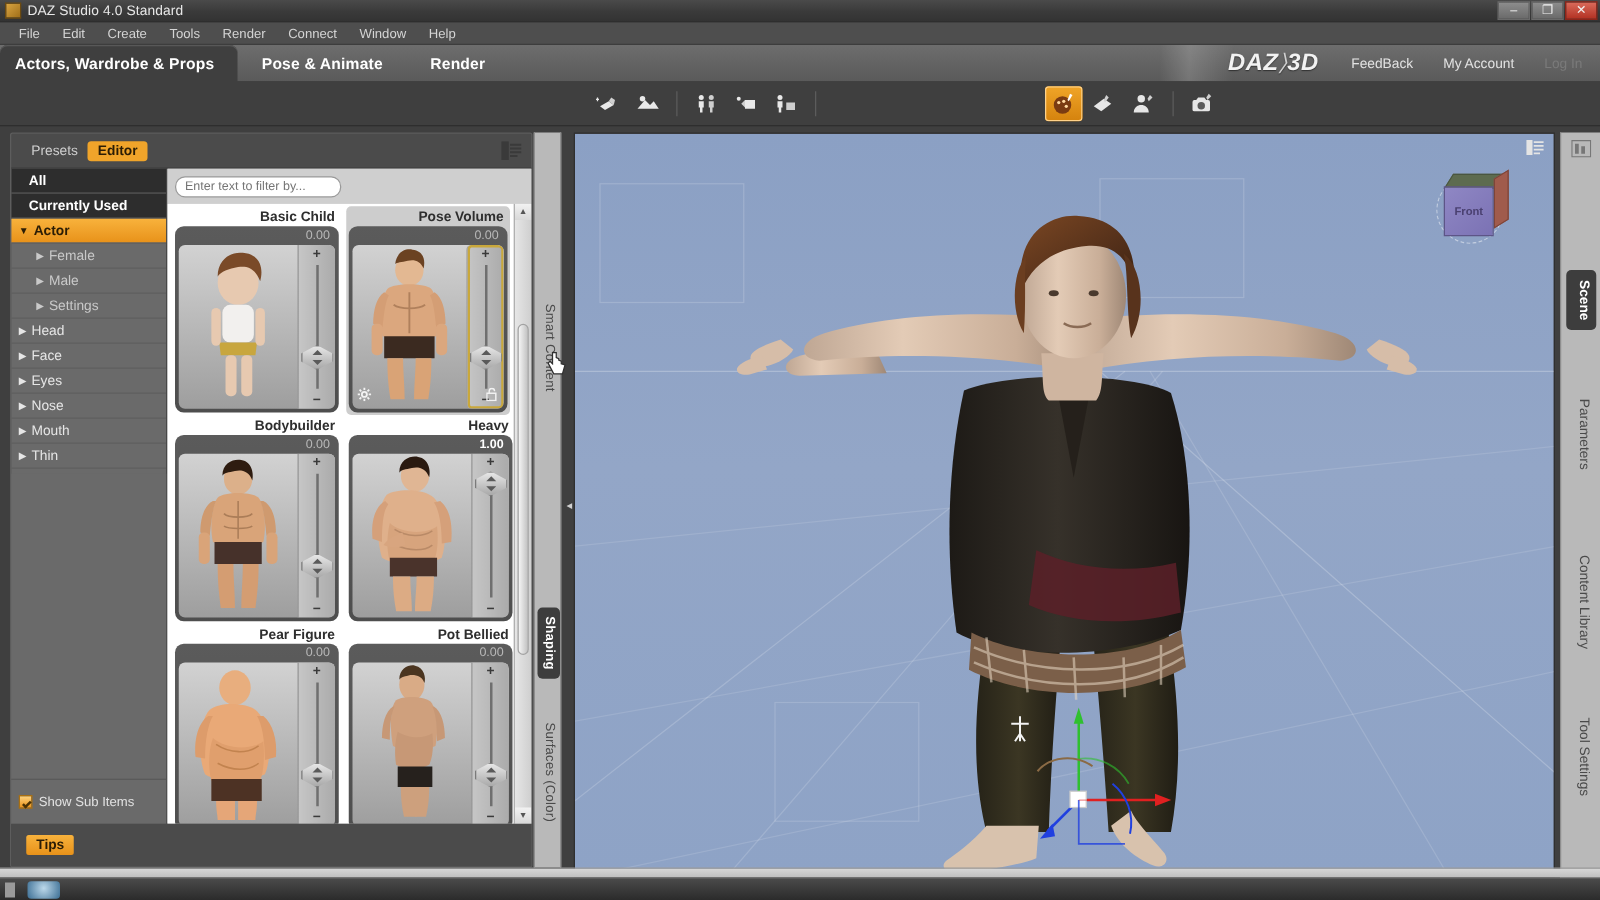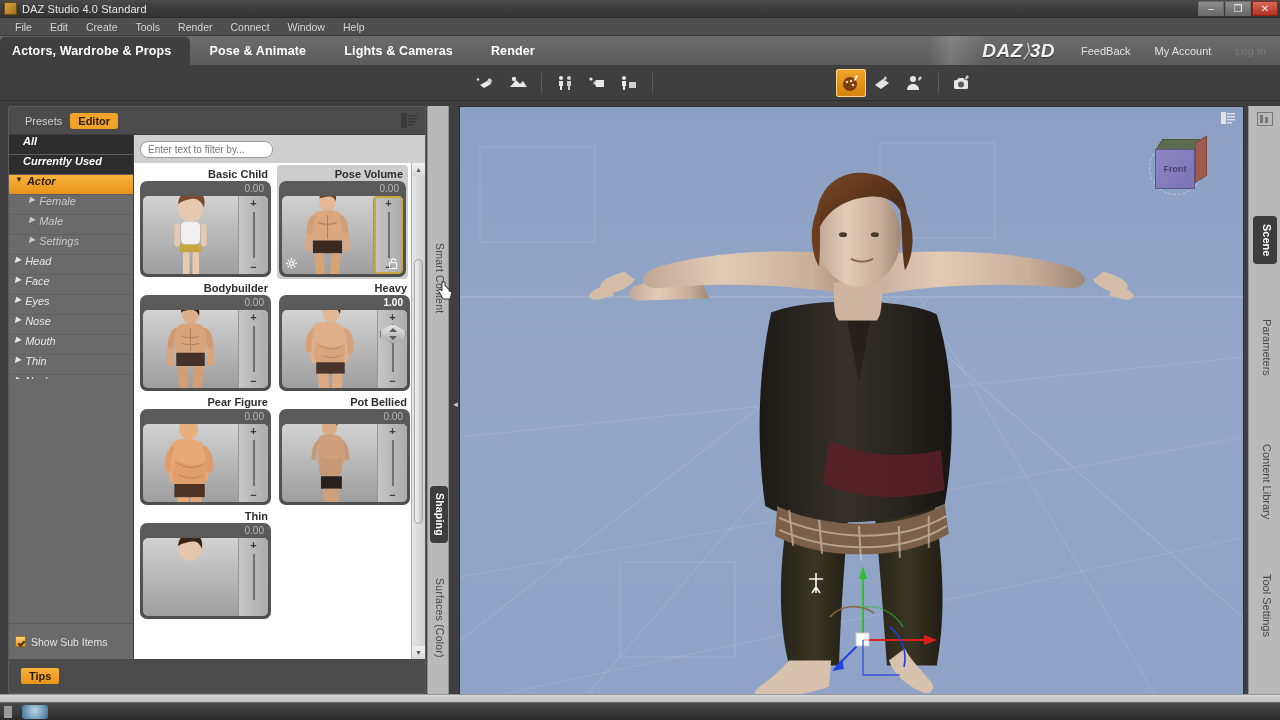--- a/index.html
+++ b/index.html
@@ -108,24 +108,23 @@
 
   .panel-body { display: flex; height: 524px; }
 
   
   .tree {
     width: 125px; background: #6a6a6a; border-right: 1px solid #3c3c3c;
     display: flex; flex-direction: column; font-size: 11px;
   }
   .tree-scroll { flex: 1; overflow: hidden; }
   .tree-row {
-    height: 20px; display: flex; align-items: flex-start; padding-left: 6px;
+    height: 20px; display: flex; align-items: center; padding-left: 6px;
     color: #e6e6e6; border-bottom: 1px solid #5f5f5f; cursor: pointer;
     white-space: nowrap;
-    font-style: italic;
   }
   .tree-row.special { background: #2d2d2d; color: #ffffff; font-weight: bold; padding-left: 14px; }
   .tree-row.sel { background: linear-gradient(to bottom,#f8b23c,#e8921a); color: #2b1d05; font-weight: bold; }
   .tree-row.child { padding-left: 20px; color: #c9c9c9; }
   .tri { font-size: 8px; margin-right: 4px; display:inline-block; }
   .tree-filler { flex: 1; background: #6a6a6a; }
   .tree-foot {
     height: 36px; display:flex; align-items:center; padding-left:6px;
     background:#6a6a6a; border-top:1px solid #5a5a5a;
   }
@@ -152,21 +151,21 @@
   .grid {
     position: absolute; left: 0; top: 0; right: 14px; bottom: 0;
     padding: 4px 6px; display: grid; grid-template-columns: 1fr 1fr;
     gap: 4px 8px; align-content: start; background: #ffffff;
   }
   .card { position: relative; width: 131px; }
   .card.hovered { background: #cdcdcd; border-radius: 4px; padding: 2px; margin: -2px; }
   .card-title { text-align: right; font-size: 11px; font-weight: bold; color: #2e2e2e;
     height: 14px; line-height: 14px; padding-right: 3px; white-space: nowrap; overflow: hidden; }
   .card-frame {
-    height: 96px; border-radius: 7px; background: linear-gradient(to bottom,#5b5b5b,#4e4e4e);
+    height: 149px; border-radius: 7px; background: linear-gradient(to bottom,#5b5b5b,#4e4e4e);
     padding: 3px; position: relative;
   }
   .value { position: absolute; right: 7px; top: 2px; font-size: 10px; color: #b8b8b8; }
   .value.on { color: #ffffff; font-weight: bold; }
   .thumb-area {
     position: absolute; left: 3px; top: 15px; right: 3px; bottom: 3px;
     border-radius: 5px; overflow: hidden;
     background: linear-gradient(to bottom,#d2d2d2,#9e9e9e);
     display: flex;
   }
@@ -329,21 +328,20 @@
       <div class="menu-item">Tools</div>
       <div class="menu-item">Render</div>
       <div class="menu-item">Connect</div>
       <div class="menu-item">Window</div>
       <div class="menu-item">Help</div>
     </div>
 
   <div class="tabstrip" id="tabstrip">
       <div class="act-tab active">Actors, Wardrobe &amp; Props</div>
       <div class="act-tab">Pose &amp; Animate</div>
-      <div class="act-tab">Lights &amp; Cameras</div>
       <div class="act-tab">Render</div>
     </div>
   <div class="brandzone">
     <div class="swoosh"></div>
     <div class="daz-logo">
       <span>DAZ</span><span class="slash">〉</span><span>3D</span>
     </div>
     <div class="brand-link">FeedBack</div>
     <div class="brand-link">My Account</div>
     <div class="brand-link dim">Log In</div>

